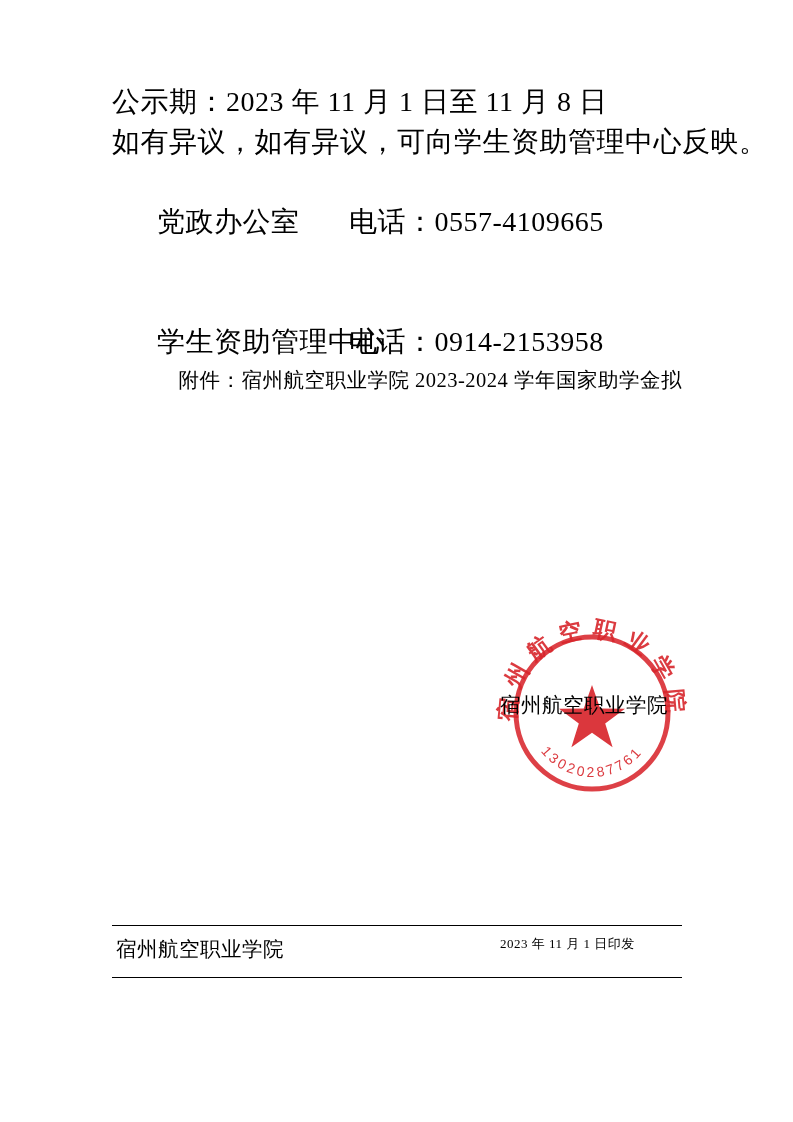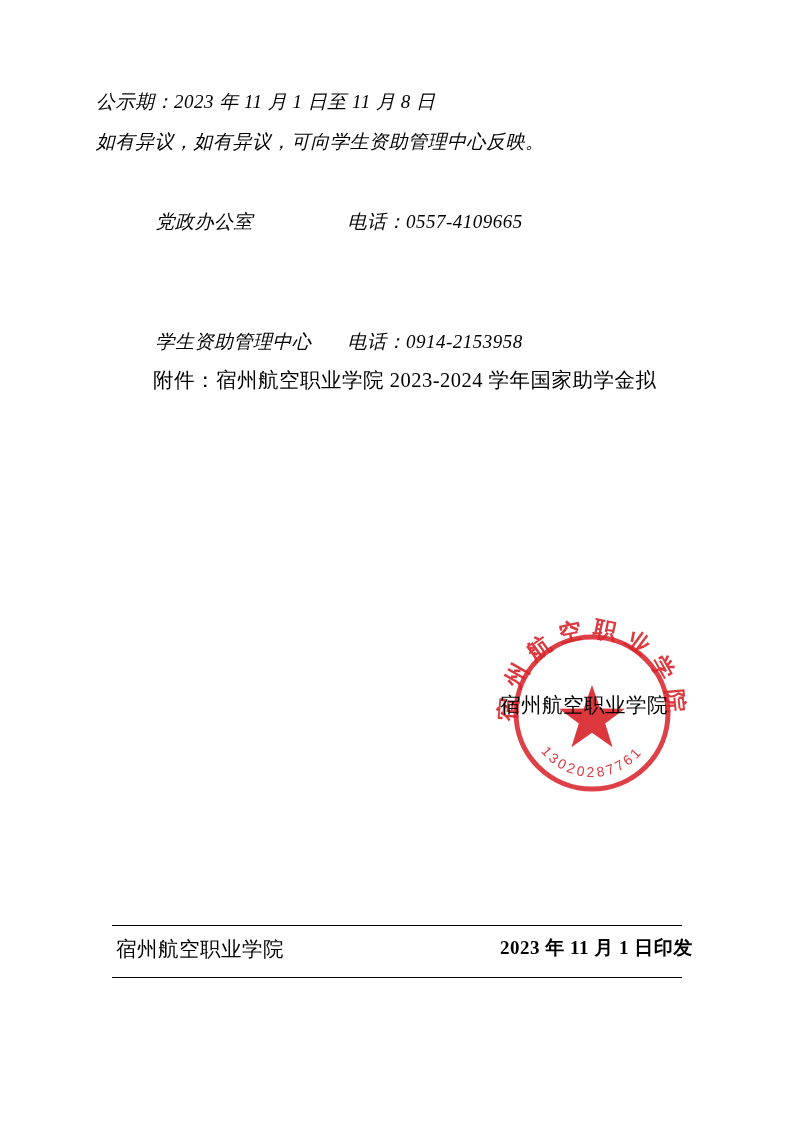--- a/index.html
+++ b/index.html
@@ -11,51 +11,50 @@
     position: relative;
     width: 793px;
     height: 1122px;
     background: #ffffff;
     font-family: "Liberation Serif", "DejaVu Serif", serif;
     color: #000000;
     overflow: hidden;
   }
   .body-text {
     position: absolute;
-    left: 96px;
+    left: 112px;
     top: 82px;
     width: 570px;
-    font-size: 19px;
+    font-size: 28px;
     line-height: 40px;
     letter-spacing: 0.5px;
-    font-style: italic;
   }
   .line {
     white-space: pre;
   }
   .indent {
     text-indent: 41px;
+    text-align: right;
   }
   .attach-block {
     position: absolute;
     left: 112px;
     top: 360px;
     width: 570px;
     font-size: 20.5px;
     line-height: 40px;
     letter-spacing: 0.5px;
   }
   .tel-row {
     display: block;
     white-space: pre;
   }
   .tel-label {
     display: inline-block;
     width: 192px;
-    margin-left: 28px;
   }
   .sign-block {
     position: absolute;
     left: 500px;
     top: 685px;
     font-size: 20.5px;
     line-height: 40px;
     letter-spacing: 0.5px;
     text-align: left;
     z-index: 3;
@@ -91,23 +90,22 @@
     position: absolute;
     left: 116px;
     top: 10px;
     font-size: 20.5px;
     letter-spacing: 0.5px;
   }
   .footer-right {
     position: absolute;
     left: 500px;
     top: 10px;
-    font-size: 19px;
+    font-size: 13px;
     letter-spacing: 0.5px;
-    font-weight: bold;
   }
 </style>
 </head>
 <body>
 
 <div class="page">
 
   <div class="body-text">
     <div class="line">公示期：2023 年 11 月 1 日至 11 月 8 日</div>
     <div class="line">如有异议，如有异议，可向学生资助管理中心反映。</div>

